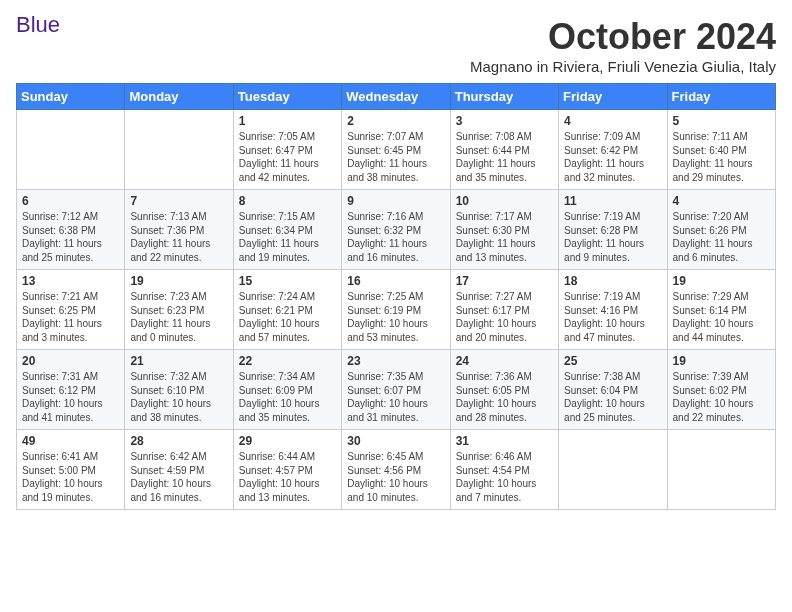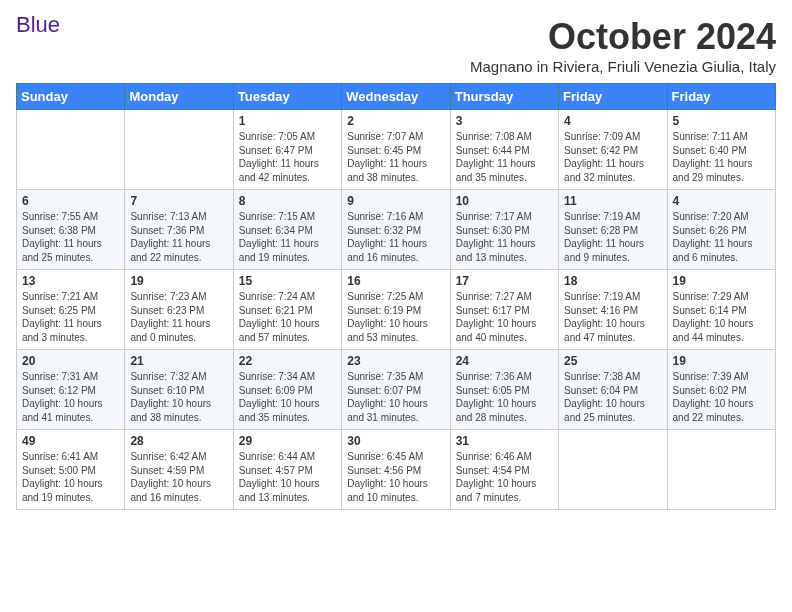--- a/index.html
+++ b/index.html
@@ -150,21 +150,21 @@
             <span>Sunrise: 7:11 AM</span><br>
             <span>Sunset: 6:40 PM</span><br>
             <span>Daylight: 11 hours and 29 minutes.</span>
           </div>
         </td>
       </tr>
       <tr>
         <td>
           <span class="day-num">6</span>
           <div class="day-info">
-            <span>Sunrise: 7:55 AM</span><br>
+            <span>Sunrise: 7:12 AM</span><br>
             <span>Sunset: 6:38 PM</span><br>
             <span>Daylight: 11 hours and 25 minutes.</span>
           </div>
         </td>
         <td>
           <span class="day-num">7</span>
           <div class="day-info">
             <span>Sunrise: 7:13 AM</span><br>
             <span>Sunset: 7:36 PM</span><br>
             <span>Daylight: 11 hours and 22 minutes.</span>
@@ -242,21 +242,21 @@
             <span>Sunrise: 7:25 AM</span><br>
             <span>Sunset: 6:19 PM</span><br>
             <span>Daylight: 10 hours and 53 minutes.</span>
           </div>
         </td>
         <td>
           <span class="day-num">17</span>
           <div class="day-info">
             <span>Sunrise: 7:27 AM</span><br>
             <span>Sunset: 6:17 PM</span><br>
-            <span>Daylight: 10 hours and 40 minutes.</span>
+            <span>Daylight: 10 hours and 20 minutes.</span>
           </div>
         </td>
         <td>
           <span class="day-num">18</span>
           <div class="day-info">
             <span>Sunrise: 7:19 AM</span><br>
             <span>Sunset: 4:16 PM</span><br>
             <span>Daylight: 10 hours and 47 minutes.</span>
           </div>
         </td>

